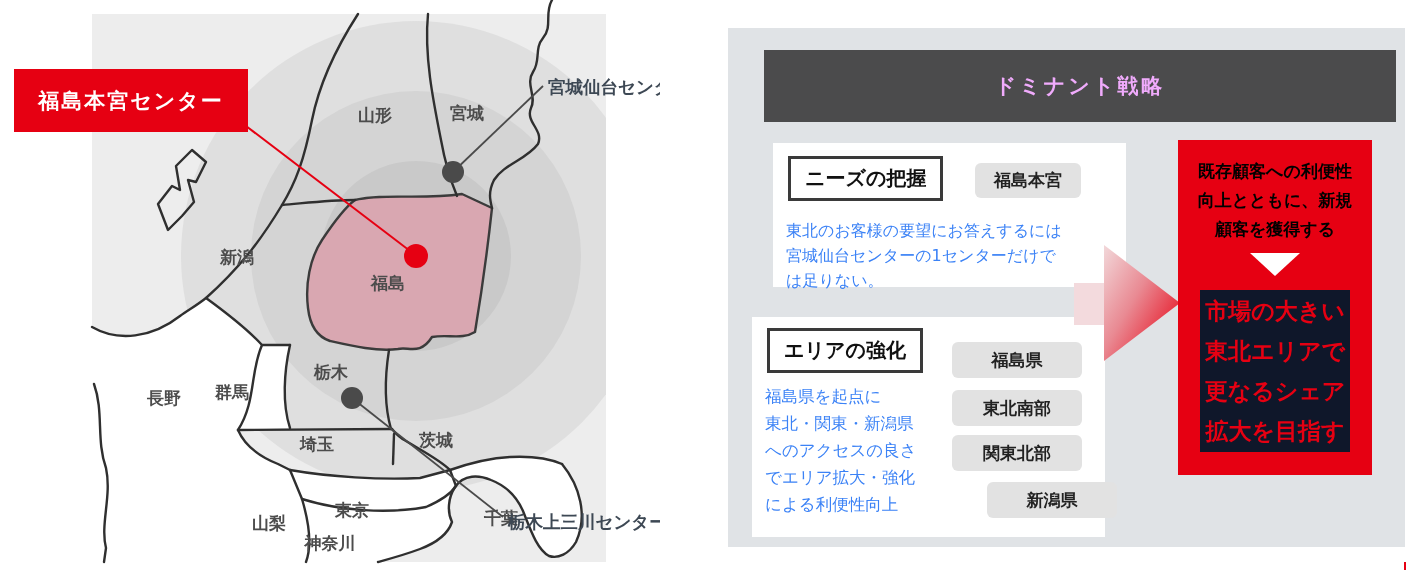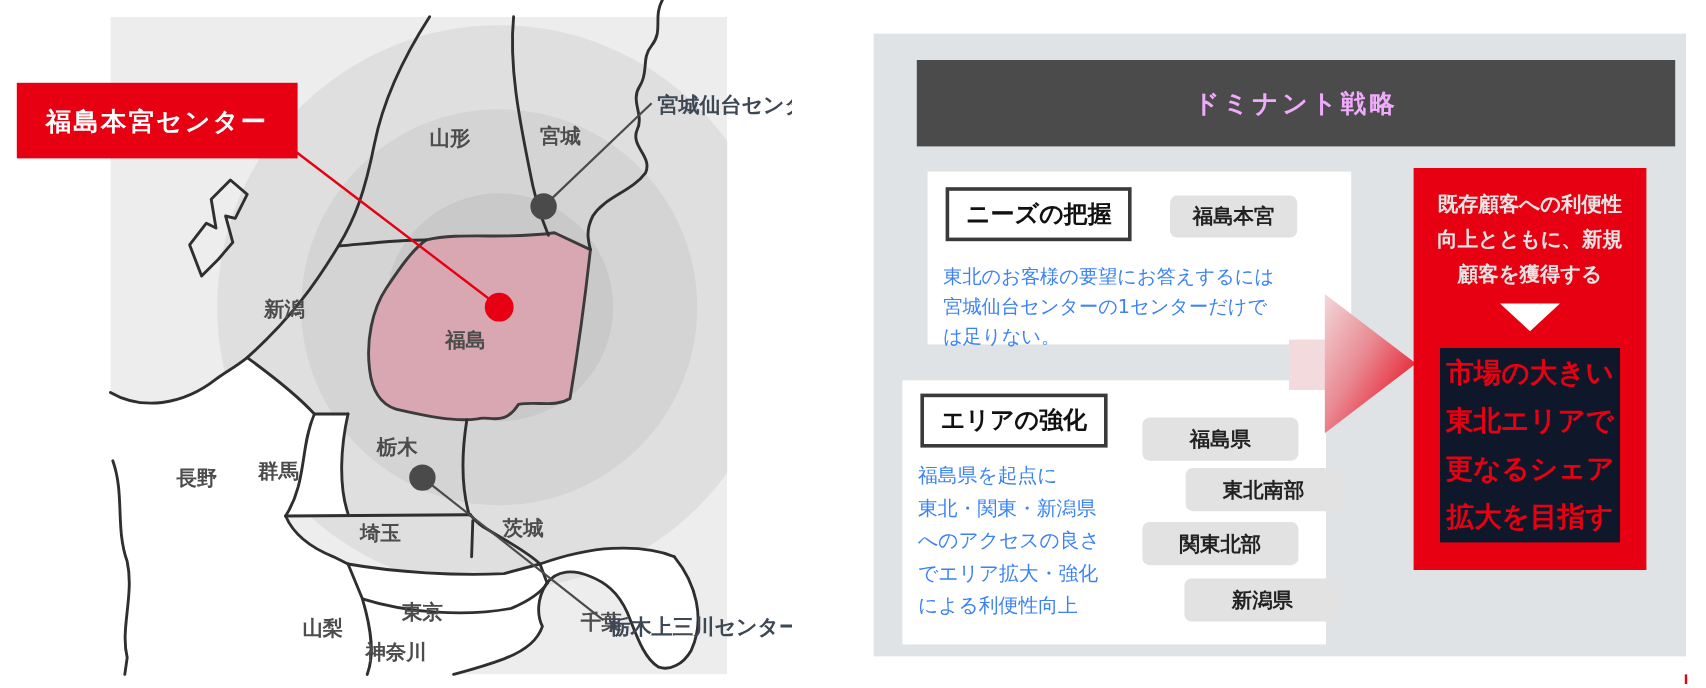--- a/index.html
+++ b/index.html
@@ -26,32 +26,32 @@
   .card{position:absolute;left:24px;width:353px;background:#ffffff;}
   #card-needs{top:115px;height:144px;margin-left:21px;}
   #card-area{top:289px;height:220px;}
   .heading-box{position:absolute;left:15px;border:3px solid #3a3a3a;padding:6px 14px;
     font-size:20px;font-weight:700;color:#111111;background:#ffffff;white-space:nowrap;}
   #card-needs .heading-box{top:13px;}
   #card-area .heading-box{top:11px;}
   .tag{position:absolute;background:#e2e2e2;border-radius:6px;color:#222222;
     font-size:17px;font-weight:700;display:flex;align-items:center;justify-content:center;white-space:nowrap;}
   #tag-motomiya{left:202px;top:20px;width:106px;height:35px;}
-  #tag-fukushima{left:200px;top:31px;width:130px;height:36px;}
-  #tag-tohoku{left:200px;top:73px;width:130px;height:36px;margin-left:36px;}
+  #tag-fukushima{left:200px;top:25px;width:130px;height:36px;}
+  #tag-tohoku{left:200px;top:73px;width:130px;height:36px;}
   #tag-kanto{left:200px;top:118px;width:130px;height:36px;}
   #tag-niigata{left:200px;top:165px;width:130px;height:36px;margin-left:35px;}
   .card-body{position:absolute;left:13px;color:#3b82f6;font-weight:400;white-space:pre-line;}
   #card-needs .card-body{top:75px;font-size:16px;line-height:25px;}
   #card-area .card-body{top:66px;font-size:16.5px;line-height:27px;}
 
   #flow-arrow{position:absolute;left:346px;top:210px;}
 
   #result-box{position:absolute;left:450px;top:112px;width:194px;height:335px;background:#e60012;}
-  #result-top{margin-top:17px;color:#e5e5e5;font-size:17px;line-height:29px;font-weight:700;
+  #result-top{margin-top:17px;color:#000000;font-size:17px;line-height:29px;font-weight:700;
     text-align:center;white-space:pre-line;}
   #down-triangle{width:0;height:0;margin:9px auto 0 auto;
     border-left:25px solid transparent;border-right:25px solid transparent;border-top:23px solid #ffffff;}
   #result-inner{position:absolute;left:22px;top:150px;width:150px;height:162px;background:#0f172a;
     display:flex;align-items:center;justify-content:center;}
   #result-inner-text{color:#e60012;font-size:23px;line-height:40px;font-weight:700;
     text-align:center;white-space:pre-line;}
 
   #corner-tick{position:absolute;left:1404px;top:562px;width:2px;height:8px;background:#e60012;}
 </style>

